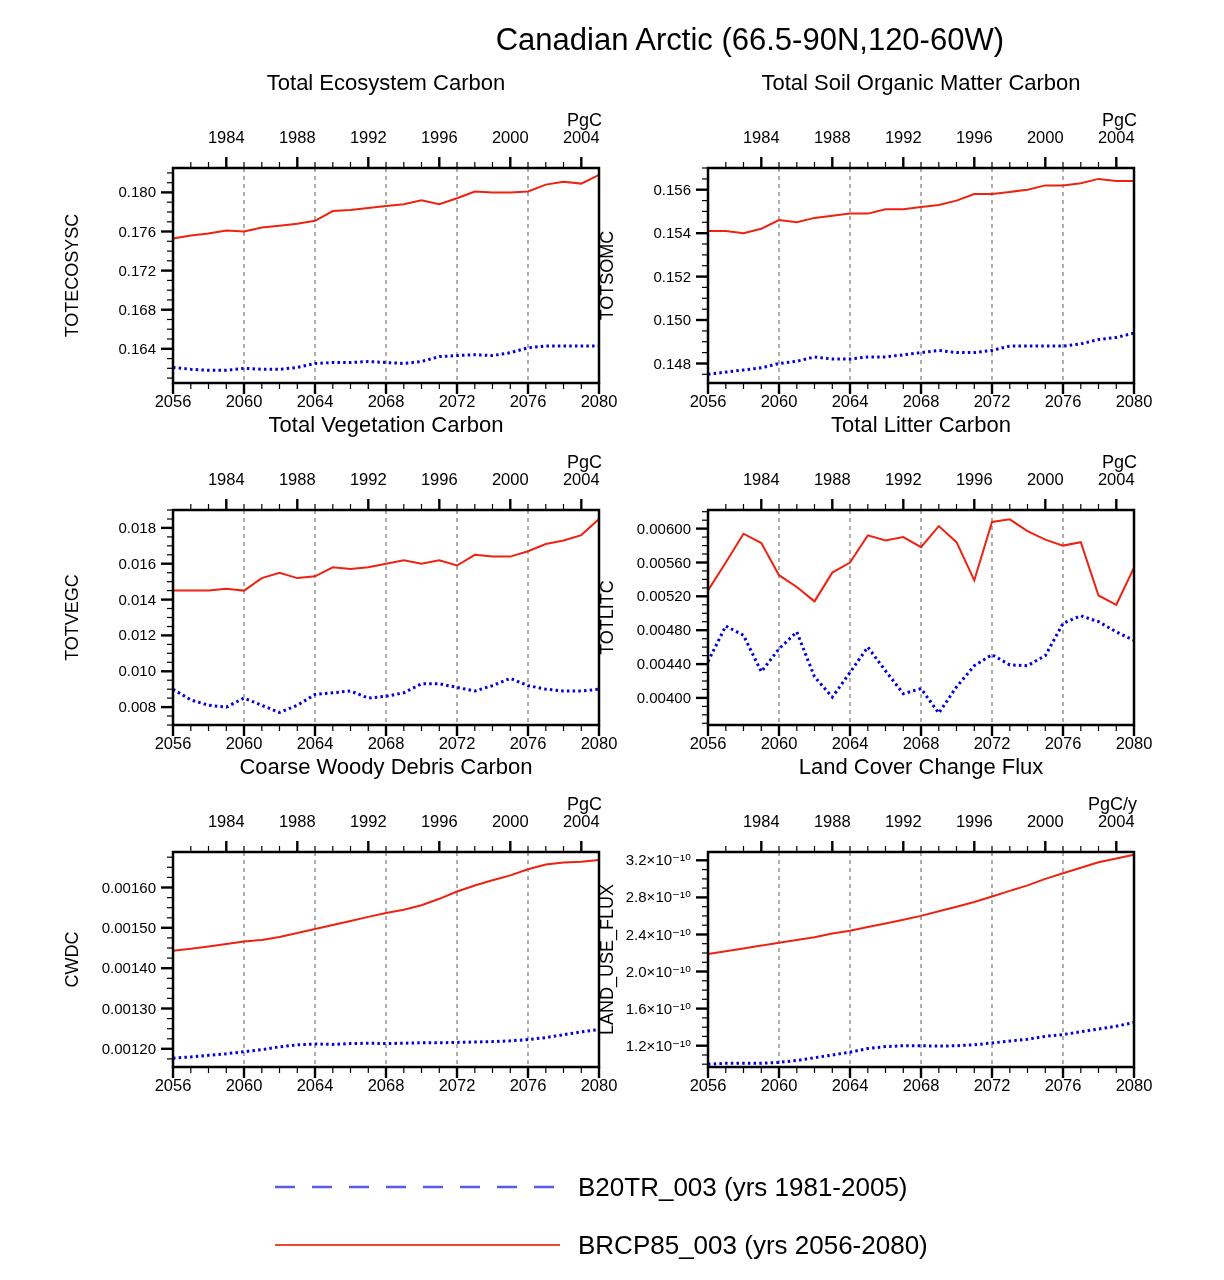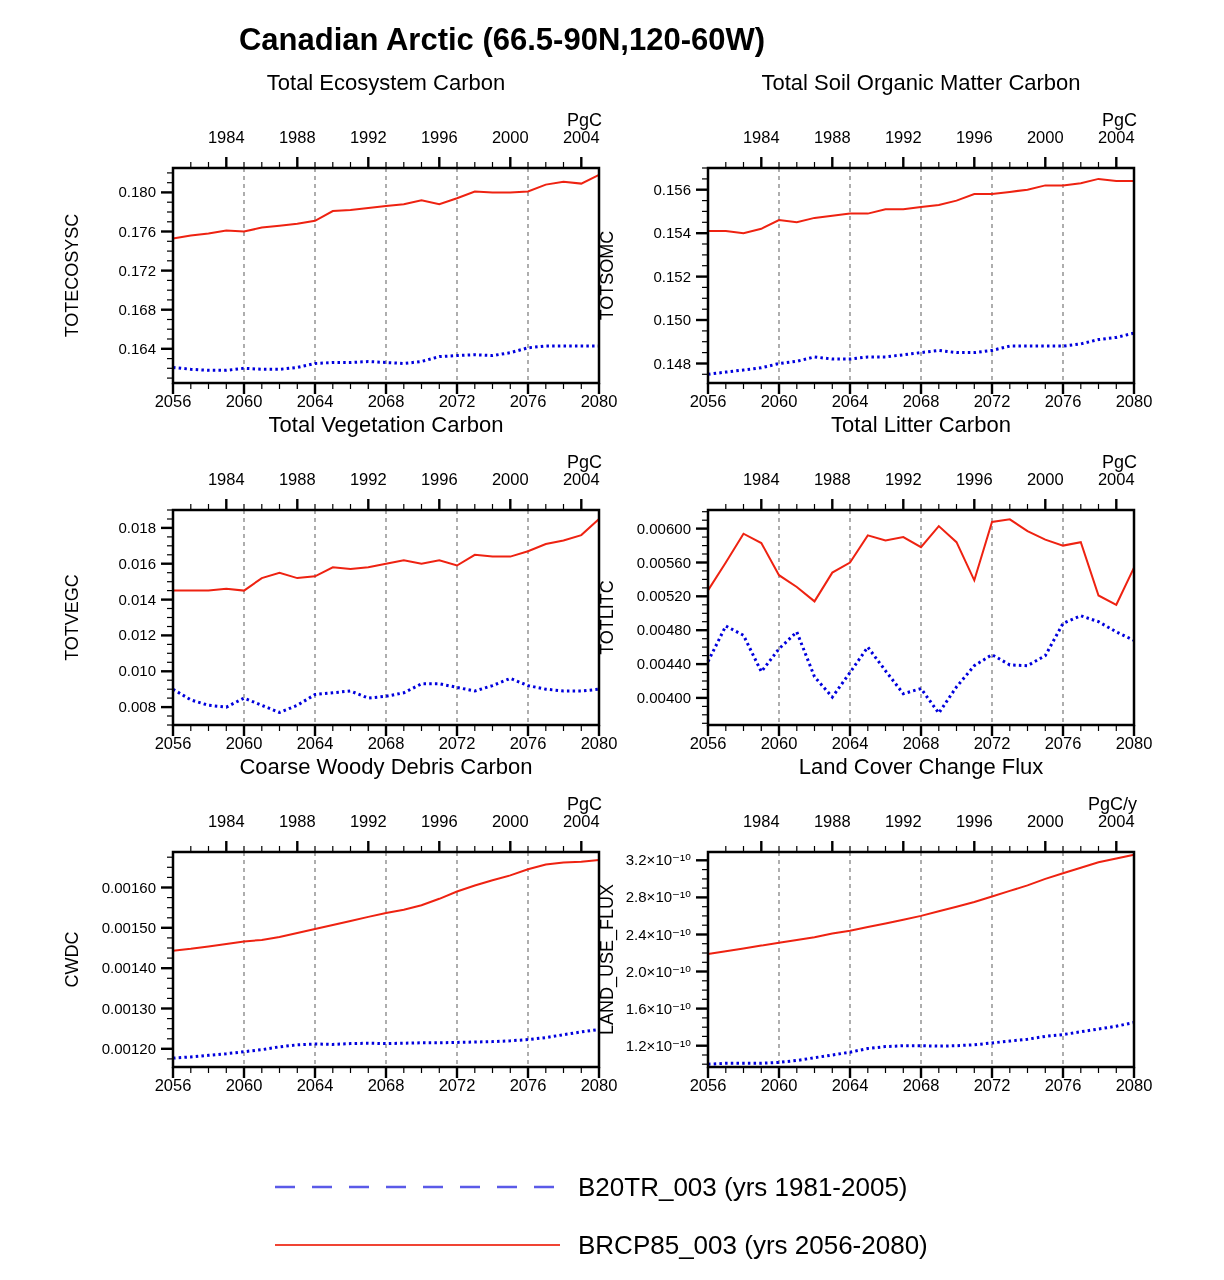--- a/index.html
+++ b/index.html
@@ -1,18 +1,18 @@
 <!DOCTYPE html>
 <html><head>
 <meta charset="utf-8">
 <style>
   html,body{margin:0;padding:0;background:#ffffff;}
   body{width:1224px;height:1280px;position:relative;font-family:"Liberation Sans","DejaVu Sans",sans-serif;}
-  #page-title{position:absolute;top:22px;left:0;width:1004px;margin:0;text-align:center;
-    font-size:31px;font-weight:bold;color:#000;}
+  #page-title{position:absolute;top:22px;left:0;width:1004px;margin:0;text-align:right;
+    font-size:31px;font-weight:normal;color:#000;}
   .cell{position:absolute;margin:0;width:585px;height:345px;}
   .cell svg{overflow:visible;display:block;}
   .cell:nth-of-type(odd){left:40px;}
   .cell:nth-of-type(even){left:575px;}
   .cell:nth-of-type(1),.cell:nth-of-type(2){top:68px;}
   .cell:nth-of-type(3),.cell:nth-of-type(4){top:410px;}
   .cell:nth-of-type(5),.cell:nth-of-type(6){top:752px;}
   #legend-svg{position:absolute;left:240px;top:1160px;overflow:visible;}
   text{fill:#000;}
   .ctitle{font-size:22px;text-anchor:middle;}

